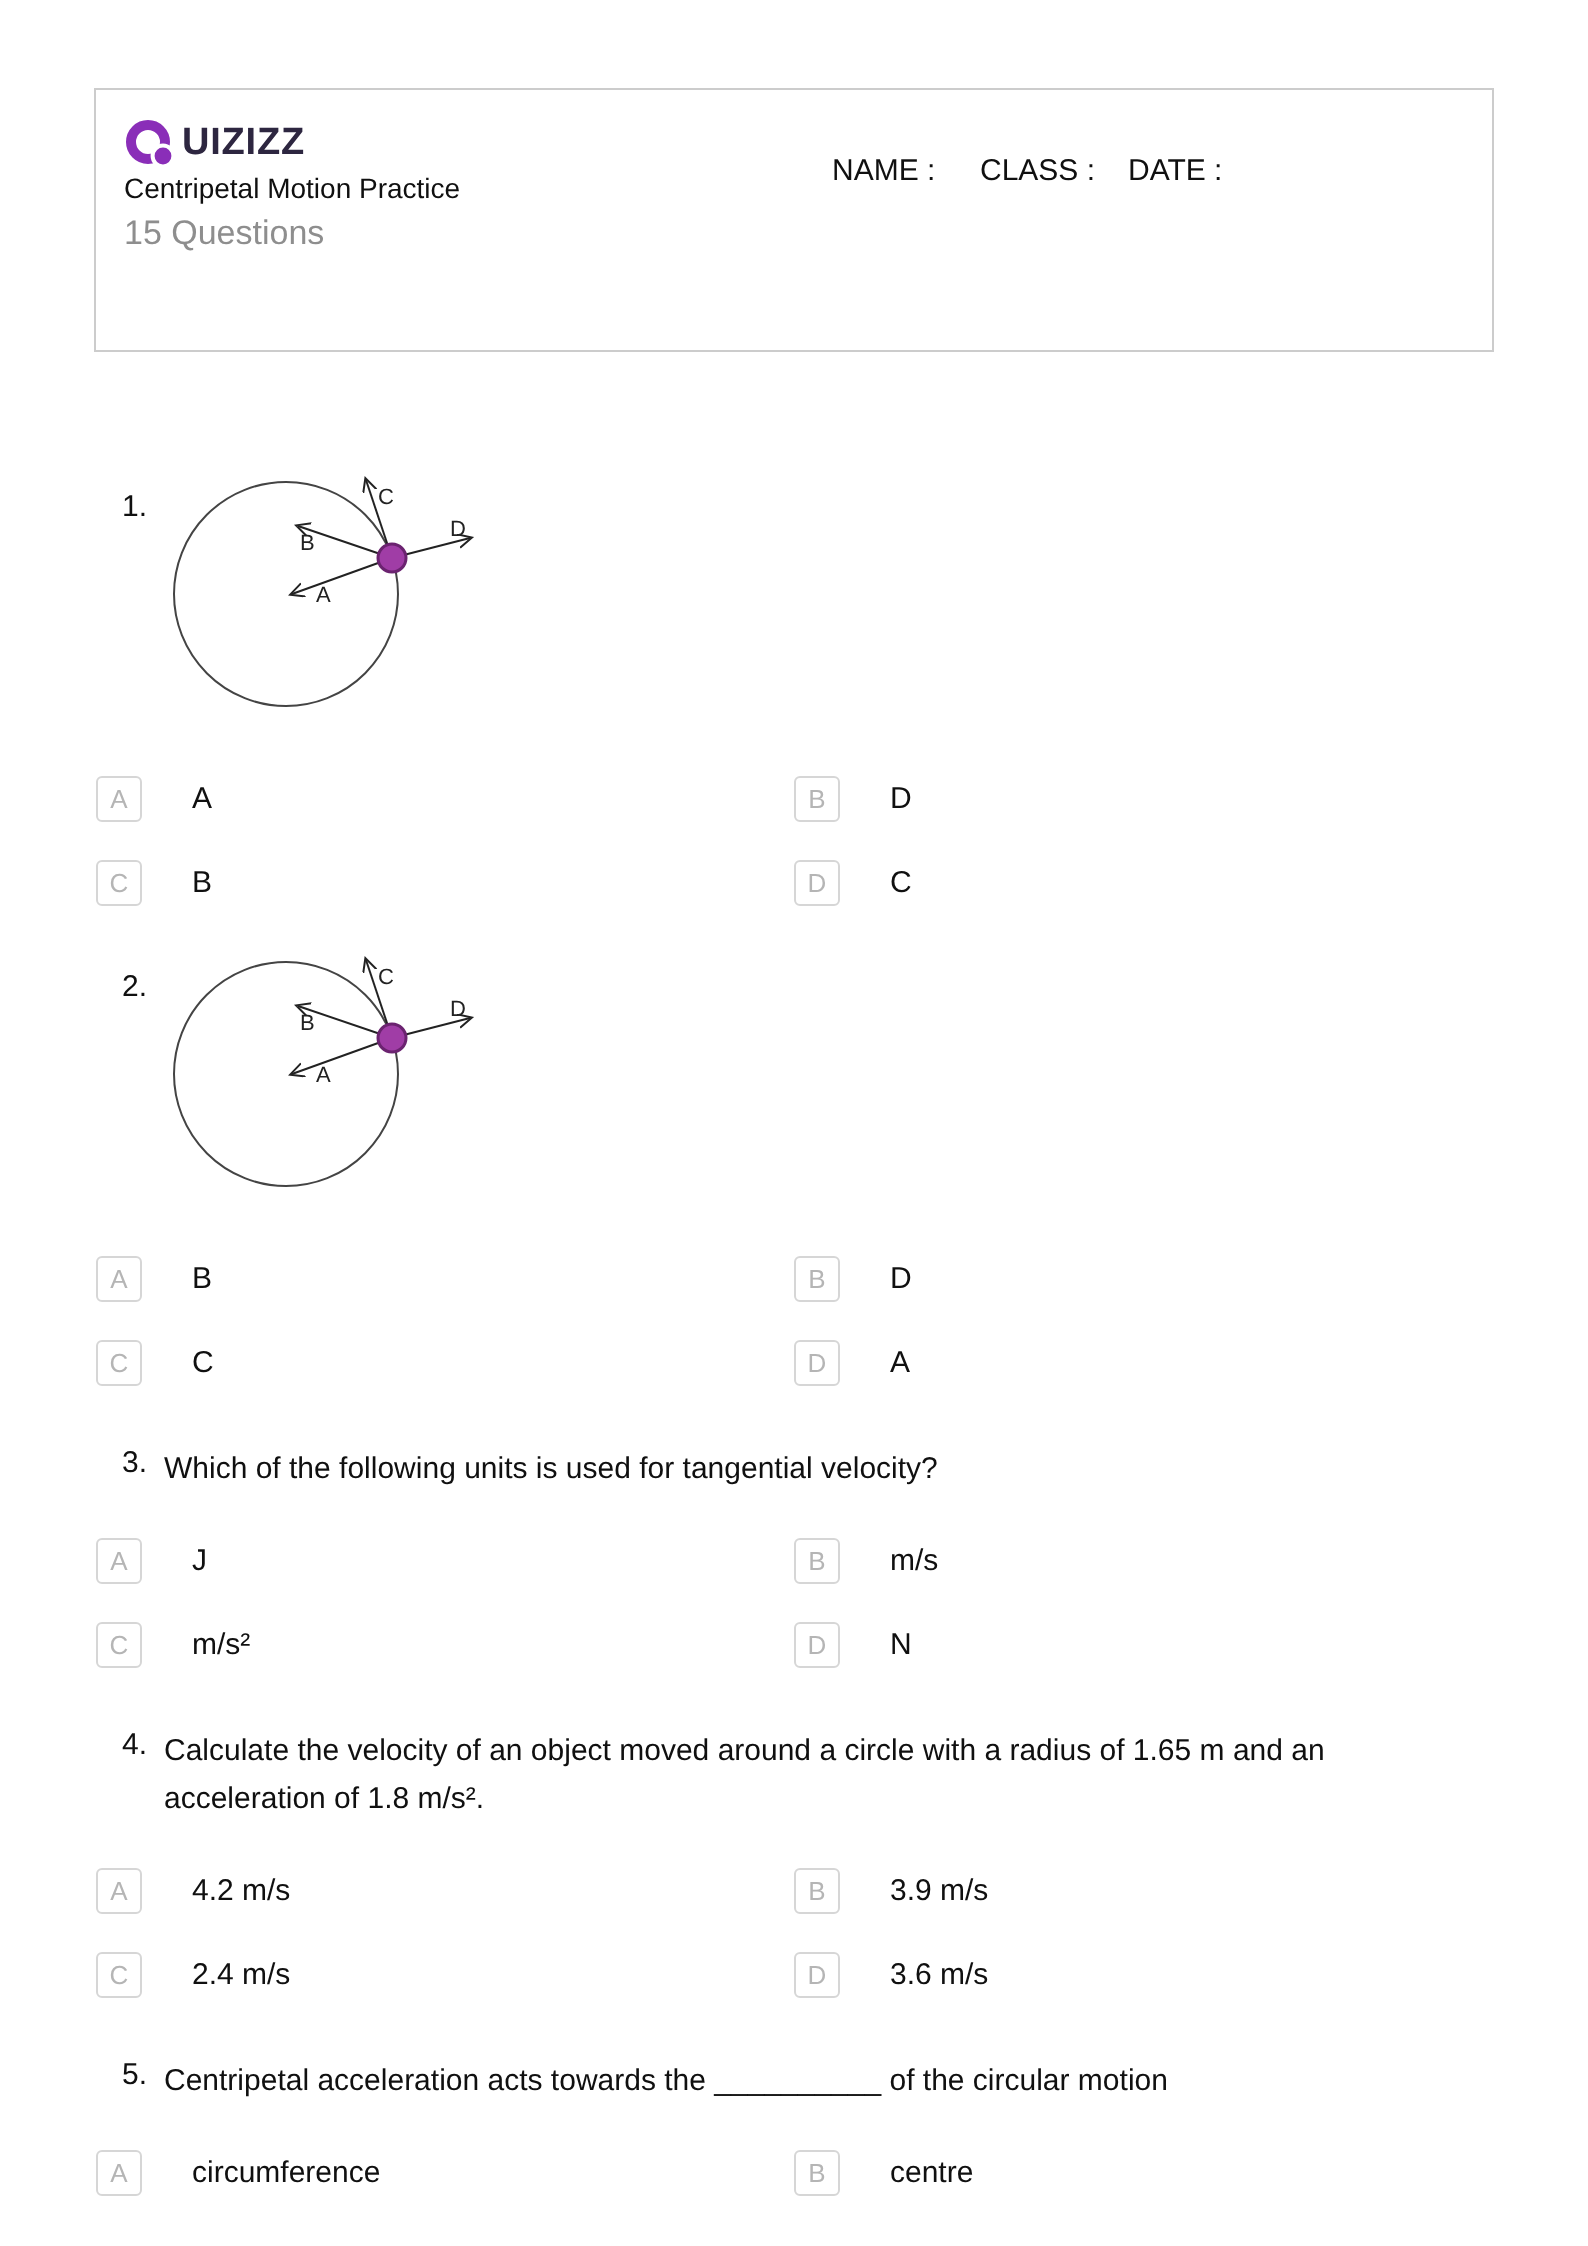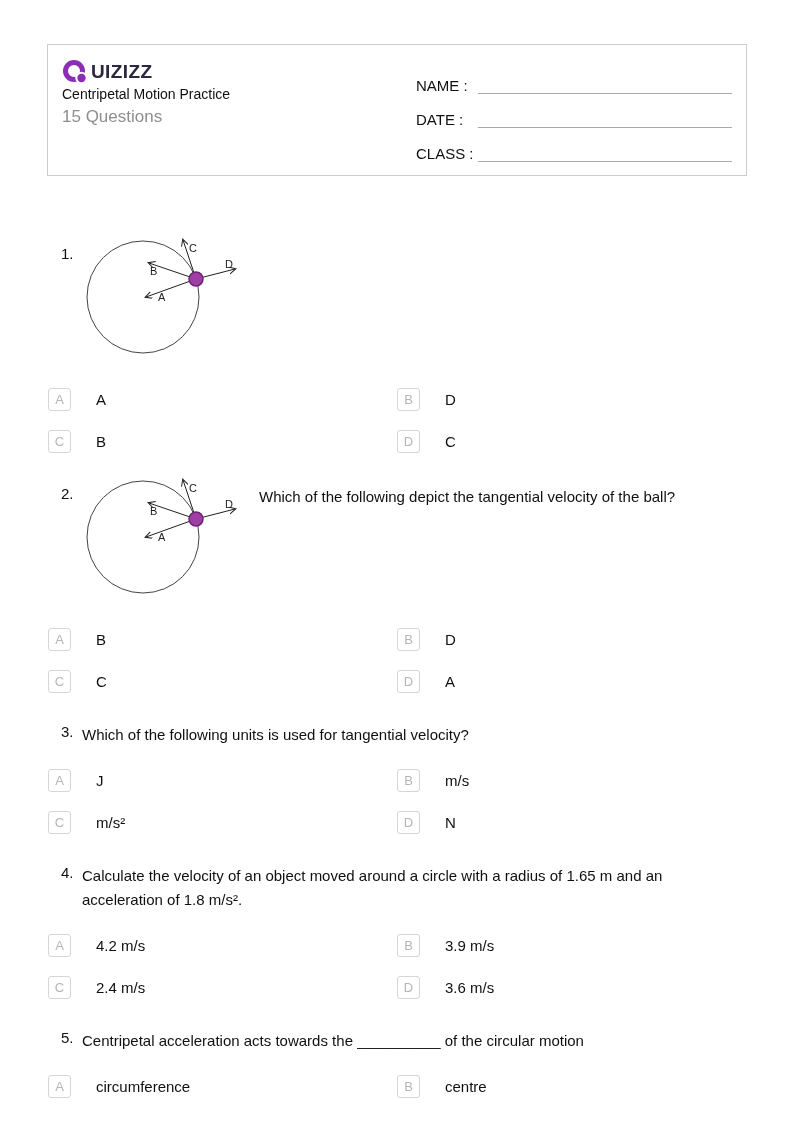--- a/index.html
+++ b/index.html
@@ -13,21 +13,21 @@
   .header {
     border: 1px solid #cccccc; height: 132px;
     display: flex; justify-content: space-between;
     padding: 13px 14px 12px 14px;
   }
   .header-left { display: flex; flex-direction: column; justify-content: flex-start; }
   .logo { display: flex; align-items: center; }
   .logo-text { font-size: 19px; font-weight: 700; color: #2d2640; letter-spacing: 0.4px; margin-left: 1px; }
   .doc-title { font-size: 14px; font-weight: 500; color: #101010; margin-bottom: 5px; }
   .doc-subtitle { font-size: 17px; color: #8e8e8e; }
-  .header-right { width: 316px; display: flex; flex-direction: column; padding-top: 14px; gap: 12px; }
+  .header-right { width: 316px; display: flex; flex-direction: row; padding-top: 14px; gap: 12px; }
   .field-row { height: 22px; display: flex; align-items: flex-end; }
   .field-label { font-size: 15px; width: 62px; flex: none; color: #101010; }
   .field-line { flex: 1; border-bottom: 1px solid #a9a9a9; height: 18px; }
   
   .question--first { margin-top: 61px; }
   .question--tight { margin-top: 24px; }
   .question--std   { margin-top: 30px; }
   .q-head { display: flex; align-items: flex-start; }
   .q-num { width: 35px; padding-left: 14px; flex: none; font-size: 15px; }
   .q-text { flex: 1; font-size: 15px; line-height: 1.55; }
@@ -68,25 +68,25 @@
         <div class="doc-title">Centripetal Motion Practice</div>
         <div class="doc-subtitle">15 Questions</div>
       </div>
     </div>
     <div class="header-right">
       <div class="field-row">
         <span class="field-label">NAME :</span>
         <span class="field-line"></span>
       </div>
       <div class="field-row">
+        <span class="field-label">CLASS :</span>
+        <span class="field-line"></span>
+      </div>
+      <div class="field-row">
         <span class="field-label">DATE :</span>
-        <span class="field-line"></span>
-      </div>
-      <div class="field-row">
-        <span class="field-label">CLASS :</span>
         <span class="field-line"></span>
       </div>
     </div>
   </div>
 
   <section class="question question--first">
     <div class="q-head q-head--fig">
       <div class="q-num">1.</div>
       <div class="q-diagram">
         <svg width="160" height="120" viewBox="0 0 160 120">
@@ -143,21 +143,20 @@
           <line x1="110" y1="42" x2="149" y2="32" stroke="#222222" stroke-width="1" marker-end="url(#arrowhead-2)"></line>
           <line x1="110" y1="42" x2="63" y2="26" stroke="#222222" stroke-width="1" marker-end="url(#arrowhead-2)"></line>
           <line x1="110" y1="42" x2="60" y2="60" stroke="#222222" stroke-width="1" marker-end="url(#arrowhead-2)"></line>
           <circle cx="110" cy="42" r="7" fill="#a03da6" stroke="#6b2370" stroke-width="1.5"></circle>
           <text class="diagram-label" x="103" y="15">C</text>
           <text class="diagram-label" x="139" y="31">D</text>
           <text class="diagram-label" x="64" y="38">B</text>
           <text class="diagram-label" x="72" y="64">A</text>
         </svg>
       </div>
-      <div class="q-text">Which of the following depict the tangential velocity of the ball?</div>
     </div>
     <div class="options">
       <div class="option">
         <span class="opt-letter">A</span>
         <span class="opt-text">B</span>
       </div>
       <div class="option">
         <span class="opt-letter">B</span>
         <span class="opt-text">D</span>
       </div>

